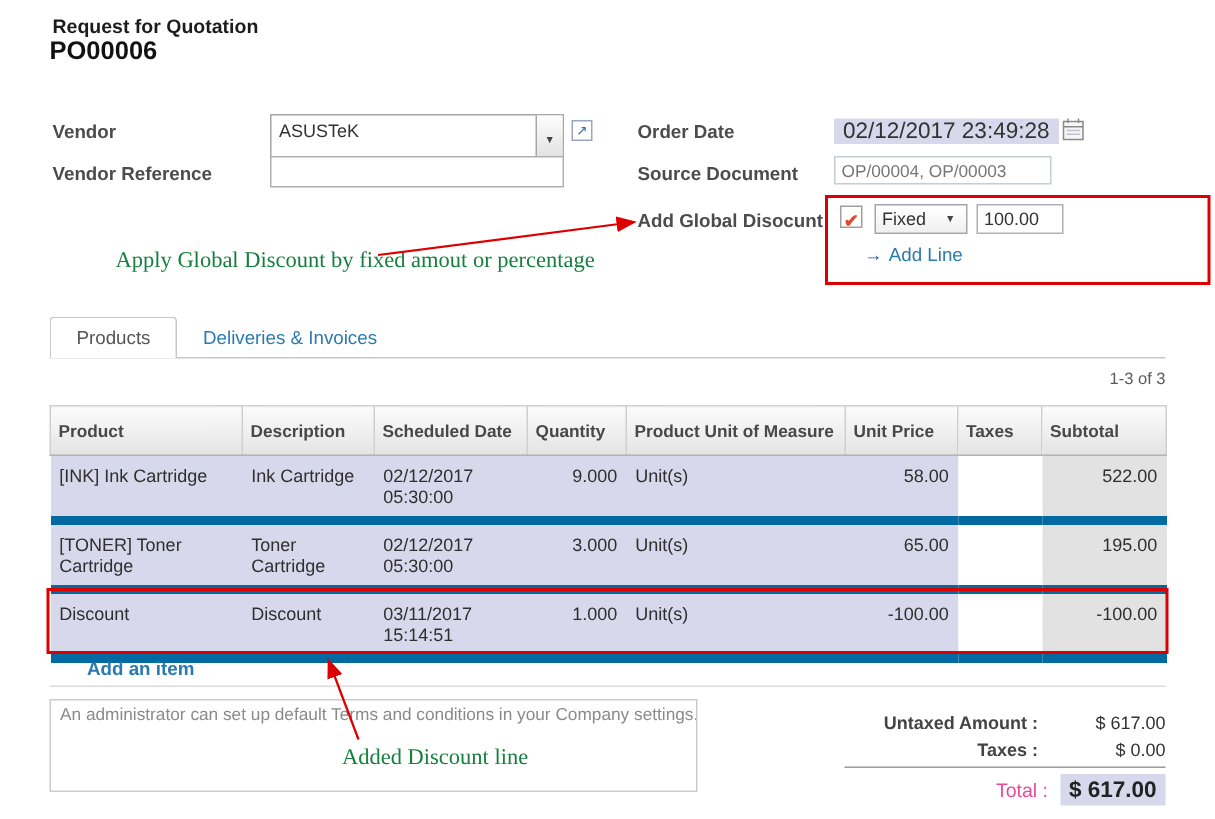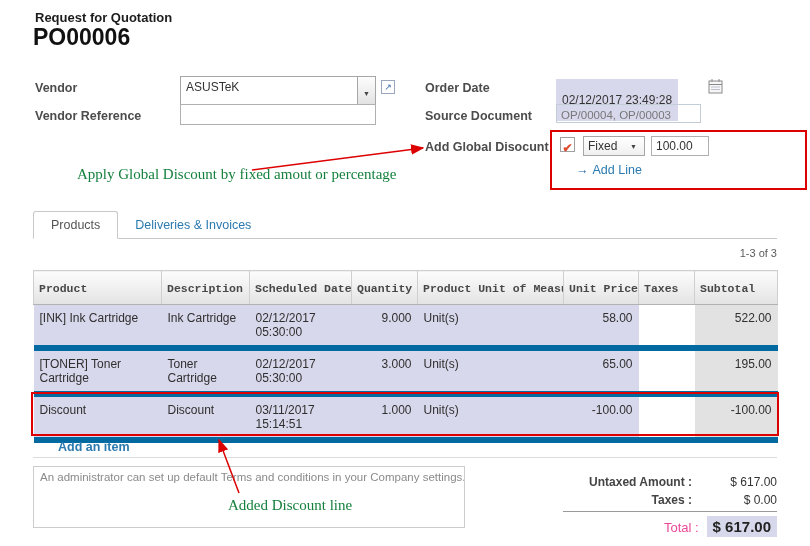--- a/index.html
+++ b/index.html
@@ -5,21 +5,21 @@
   * { box-sizing: border-box; }
   body { margin: 0; background: #fff; }
   .page {
     position: relative; width: 810px; height: 546px; background: #fff;
     font-family: "Liberation Sans", sans-serif; color: #4c4c4c; overflow: hidden;
   }
   .abs { position: absolute; }
 
   
   .doc-type { left: 35px; top: 10px; font-size: 13px; font-weight: bold; color: #1c1c1c; }
-  .doc-title { left: 33px; top: 24px; font-size: 23px; font-weight: bold; color: #111; }
+  .doc-title { left: 33px; top: 24px; font-size: 17px; font-weight: bold; color: #111; }
 
   
   .f-label { font-size: 12.5px; font-weight: bold; color: #4c4c4c; }
   .vendor-field {
     left: 180px; top: 76px; width: 196px; height: 34px;
     border: 1px solid #a6a6a6; background: #fff; display: flex; cursor: pointer;
   }
   .vendor-field .val { flex: 1; padding: 3px 5px; font-size: 12px; color: #333; overflow: hidden; }
   .vendor-field .caret-btn {
     width: 18px; border-left: 1px solid #a6a6a6;
@@ -30,22 +30,22 @@
   .ext-link {
     left: 381px; top: 80px; width: 14px; height: 14px; border: 1px solid #9aa6bd;
     background: #fff; text-align: center; line-height: 12px; font-size: 9px; color: #3a6ea8; cursor: pointer;
   }
   .text-input {
     border: 1px solid #b0b0b0; background: #fff; font-size: 12px; color: #555;
     padding: 2px 4px;
   }
   .vendor-ref-input { left: 180px; top: 104px; width: 196px; height: 21px; }
   .date-value {
-    left: 556px; top: 79px; background: #d8d8ec; padding: 14px 6px;
-    font-size: 12px; color: #333; cursor: pointer;
+    left: 556px; top: 79px; background: #d8d8ec; padding: 0 6px;
+    font-size: 15px; color: #333; cursor: pointer;
   }
   .calendar-icon { left: 708px; top: 78px; cursor: pointer; }
   .source-input {
     left: 556px; top: 104px; width: 145px; height: 19px; border: 1px solid #c3cdd6;
     font-size: 11.5px; color: #777; padding: 4px 4px; white-space: nowrap; overflow: hidden;
   }
   .o-checkbox {
     left: 560px; top: 137px; width: 15px; height: 15px; border: 1px solid #a0a0a0;
     background: #fff; text-align: center; cursor: pointer;
   }
@@ -75,21 +75,21 @@
   .tab.inactive { color: #2a7ab0; margin-top: 16px; }
 
   .pager { top: 247px; right: 33px; font-size: 11px; color: #5a5a5a; }
 
   
   .grid { left: 33px; top: 270px; width: 744px; border-collapse: collapse; table-layout: fixed; }
   .grid th {
     background: linear-gradient(#fcfcfc, #e3e3e3);
     border: 1px solid #cfcfcf; border-bottom: 1px solid #b2b2b2;
     font-size: 11.5px; font-weight: bold; color: #484848;
-    text-align: left; padding: 11px 5px 9px; white-space: nowrap; overflow: hidden; cursor: pointer; font-family: Liberation Mono, monospace;
+    text-align: left; padding: 11px 5px 9px; white-space: nowrap; overflow: hidden; cursor: pointer;
   }
   .grid td {
     background: #d8d8ec; font-size: 12px; color: #2f2f2f;
     padding: 6px 6px; vertical-align: top; border-bottom: 6px solid #0369a1; cursor: pointer;
   }
   .grid td.num { text-align: right; }
   .grid td.taxes { background: #fff; }
   .grid td.subtotal { background: #e2e2e2; text-align: right; }
   .add-item-row {
     left: 33px; top: 437px; width: 744px; height: 21px; border-bottom: 1px solid #dcdcdc;

